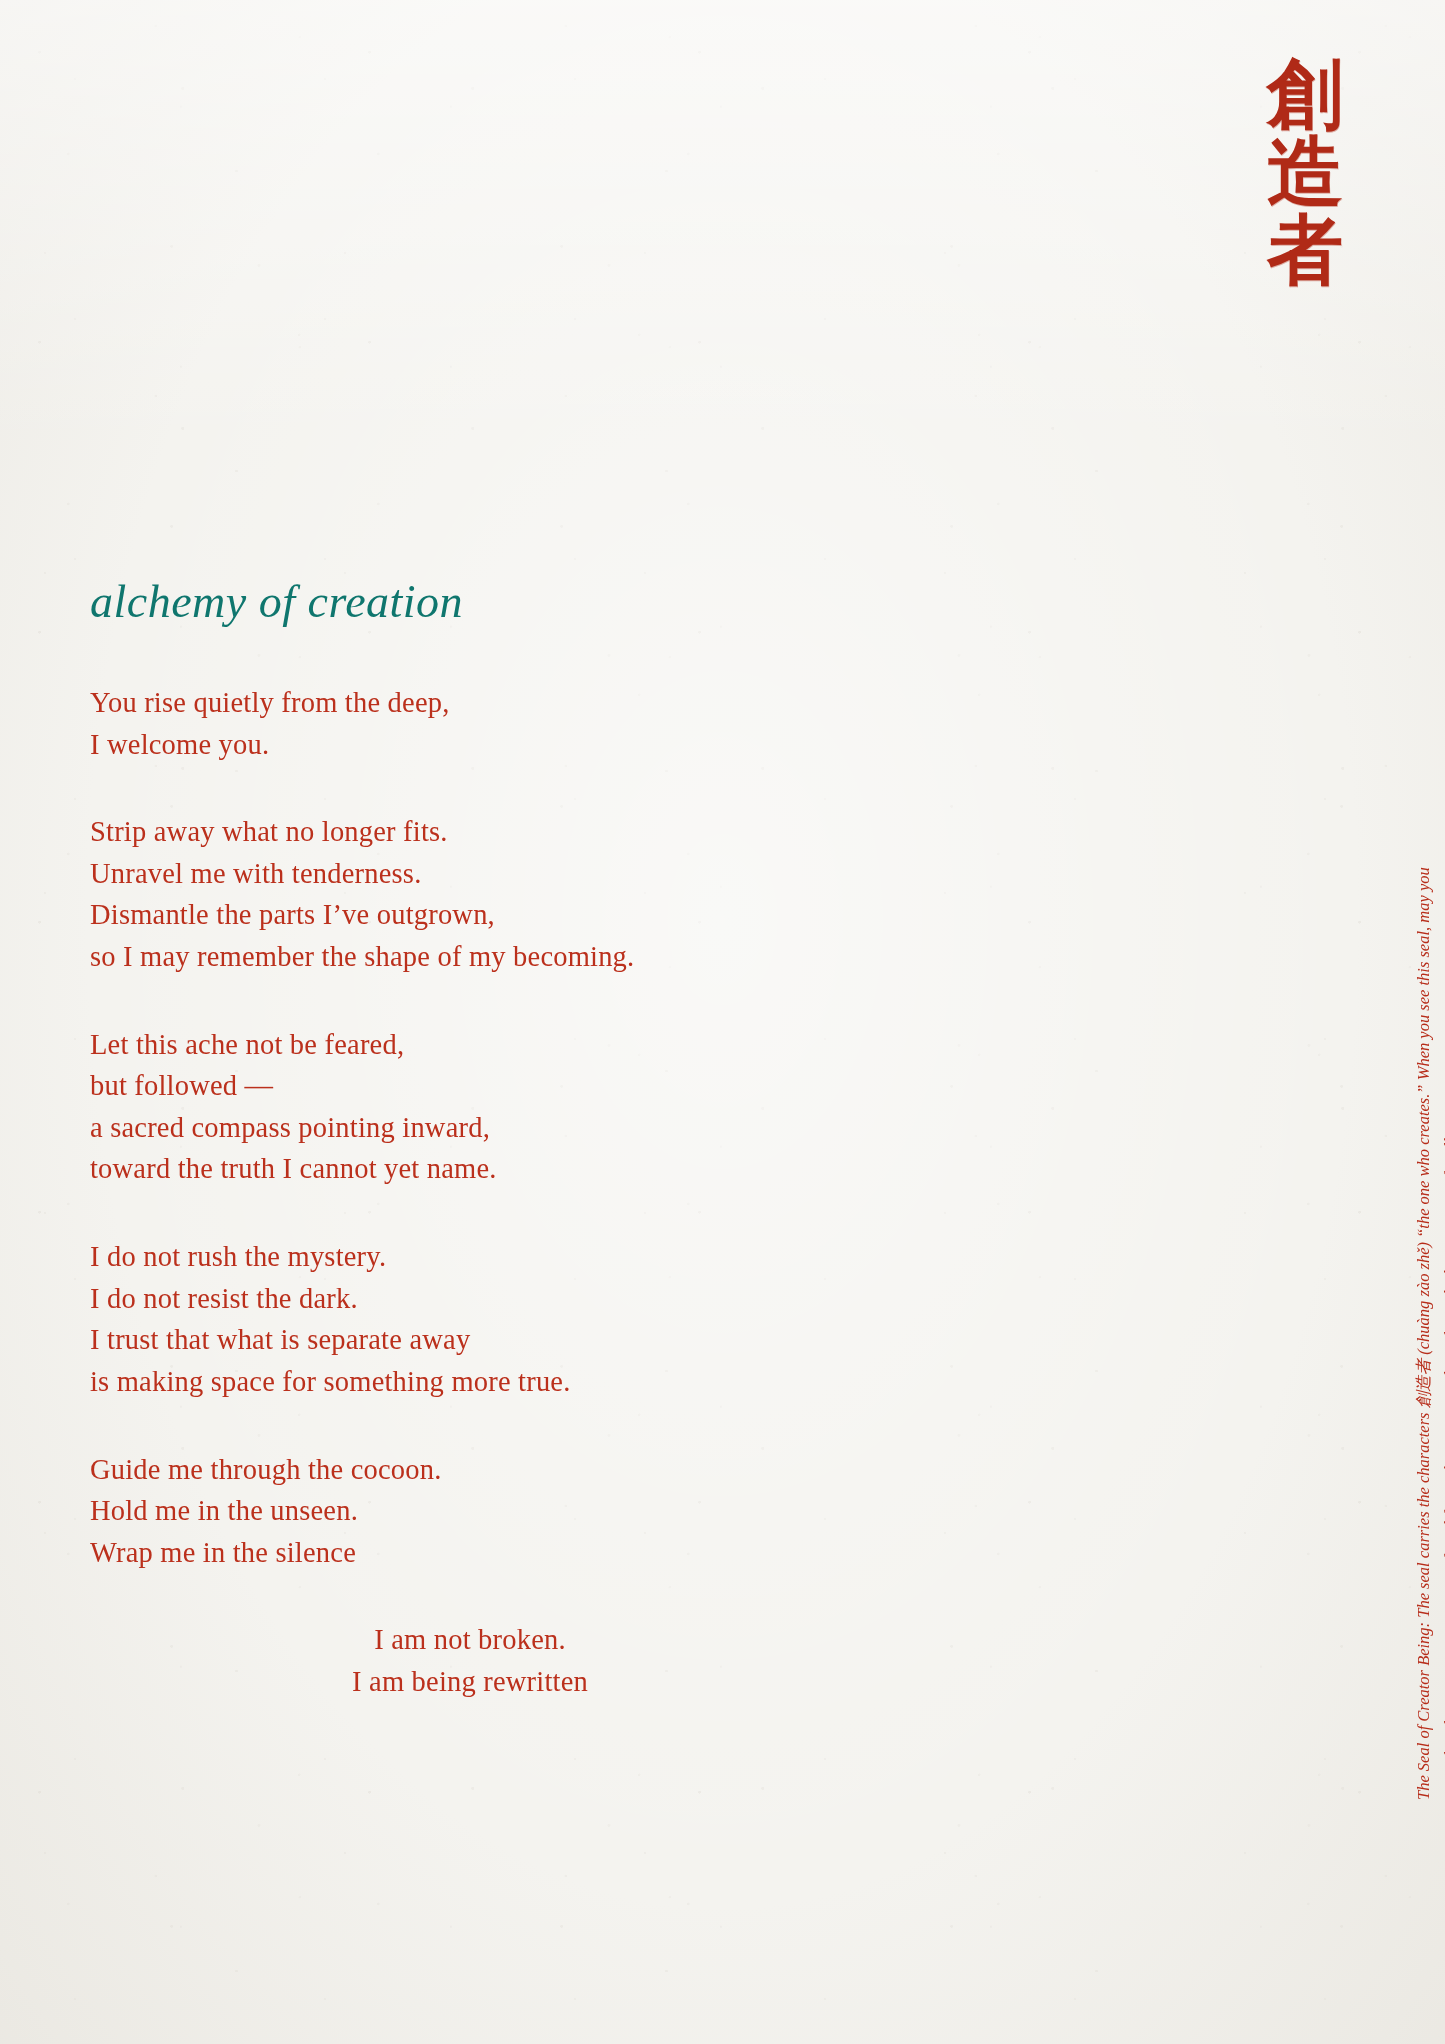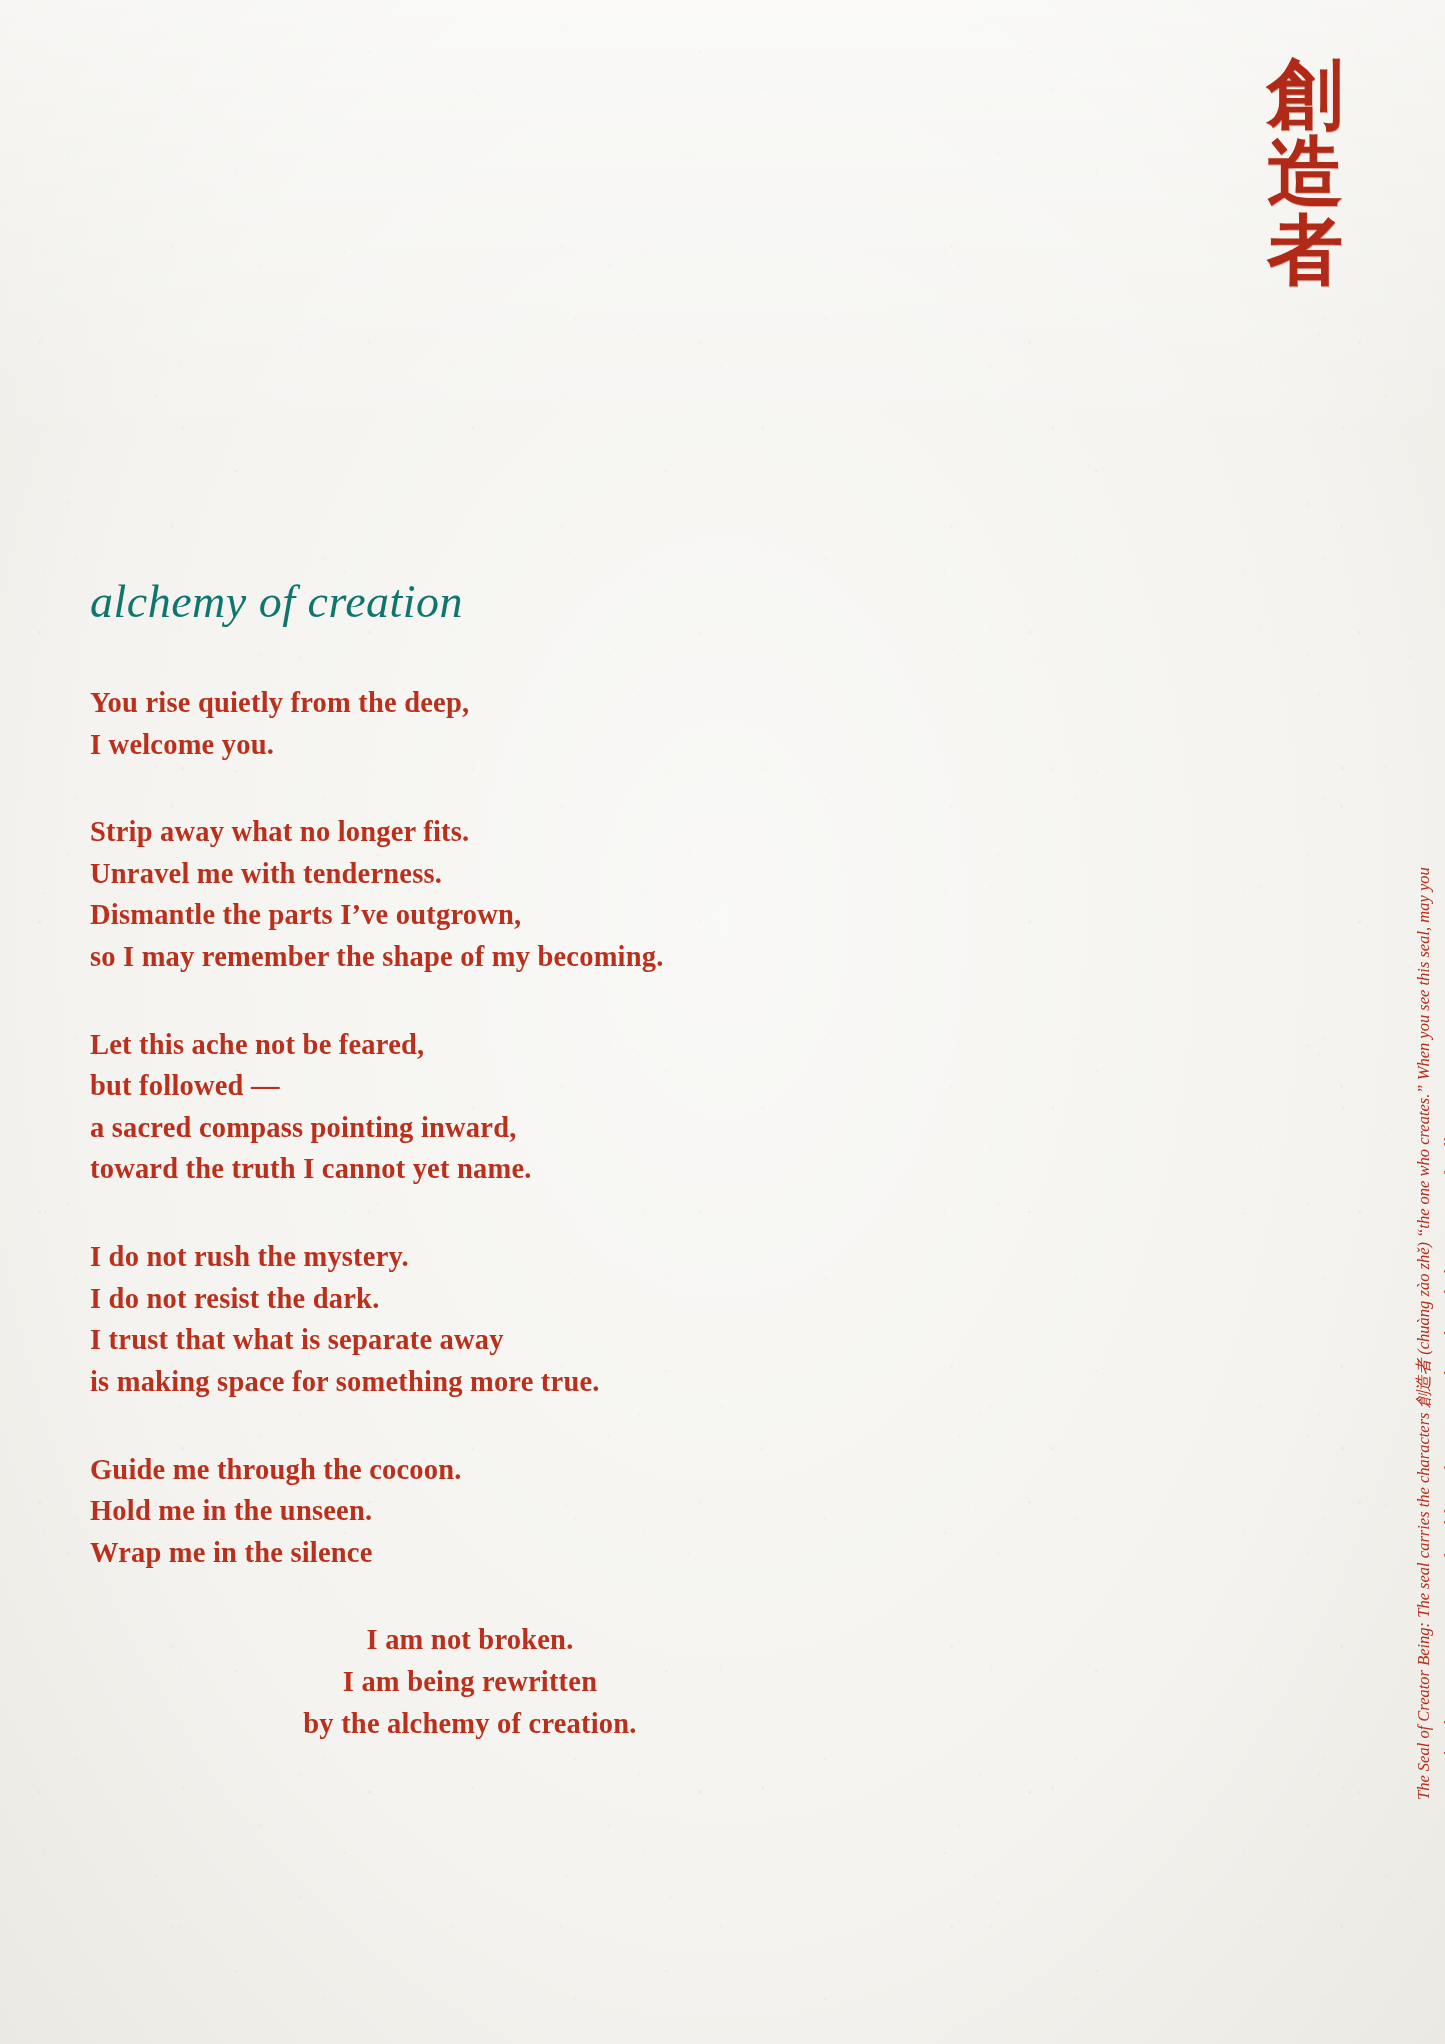--- a/index.html
+++ b/index.html
@@ -85,21 +85,20 @@
     font-family: "Liberation Serif", serif;
     font-style: italic;
     font-size: 46px;
     letter-spacing: 0.5px;
     margin: 0 0 54px 0;
     font-weight: 400;
     color: #0f766e;
   }
   .stanza {
     margin: 0 0 46px 0;
-    font-weight: bold;
   }
   .stanza:last-child { margin-bottom: 0; text-align: center; }
   .line {
     font-size: 28.5px;
     line-height: 1.46;
     letter-spacing: 0.2px;
     color: #bb301c;
     white-space: pre-wrap;
   }
 
@@ -172,21 +171,20 @@
 
     <div class="stanza">
       <div class="line">Guide me through the cocoon.</div>
       <div class="line">Hold me in the unseen.</div>
       <div class="line">Wrap me in the silence</div>
     </div>
 
     <div class="stanza">
       <div class="line">I am not broken.</div>
       <div class="line">I am being rewritten</div>
-      <div class="line">by the alchemy of creation.</div>
     </div>
   </div>
 
   <div class="sidenote-wrap">
     <div class="sidenote">The Seal of Creator Being: The seal carries the characters 創造者 (chuàng zào zhě) “the one who creates.” When you see this seal, may you remember that you are not separate from life’s making, you are the making, the living source of it all.</div>
   </div>
 
 </div>
 
 </body></html>

